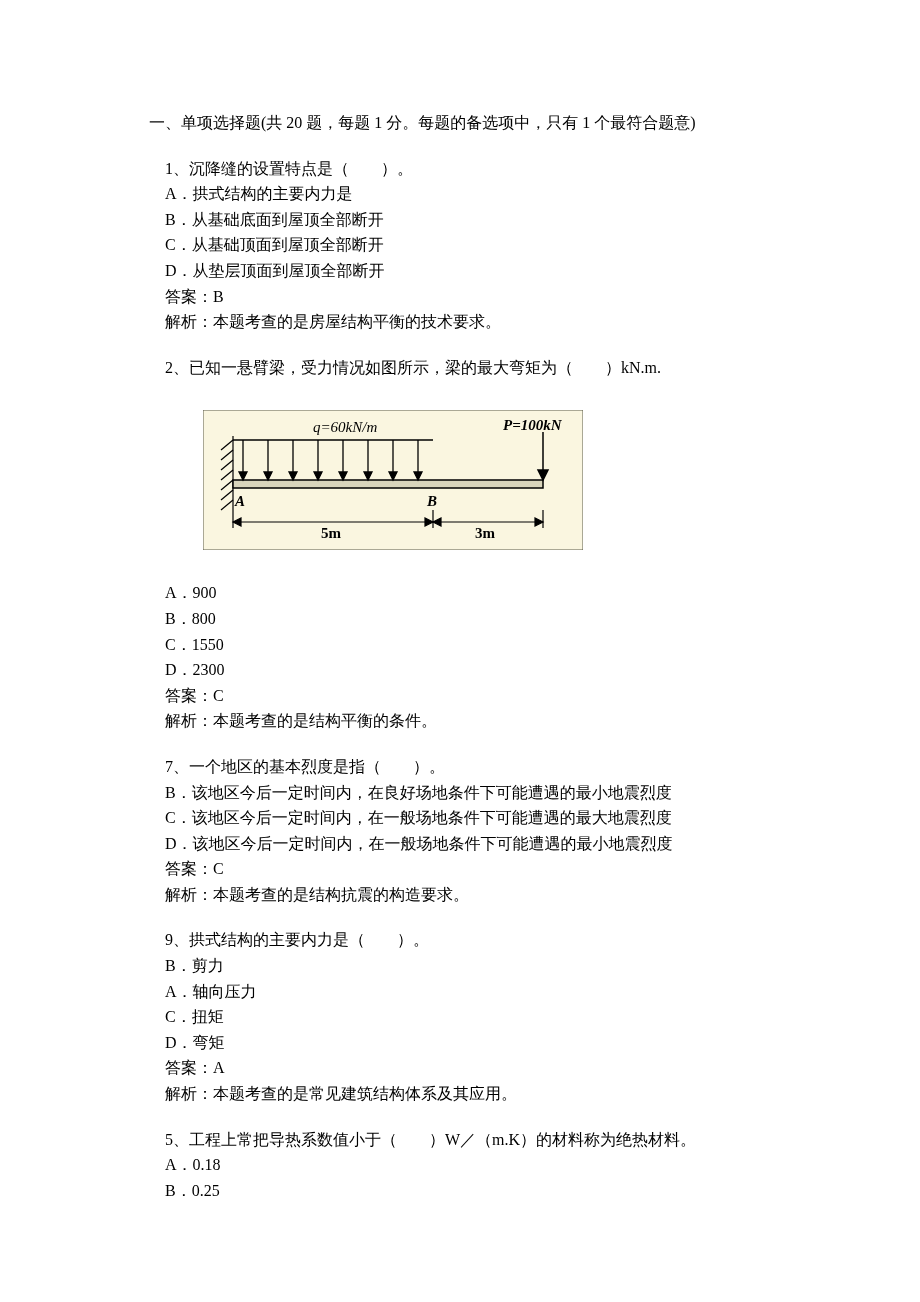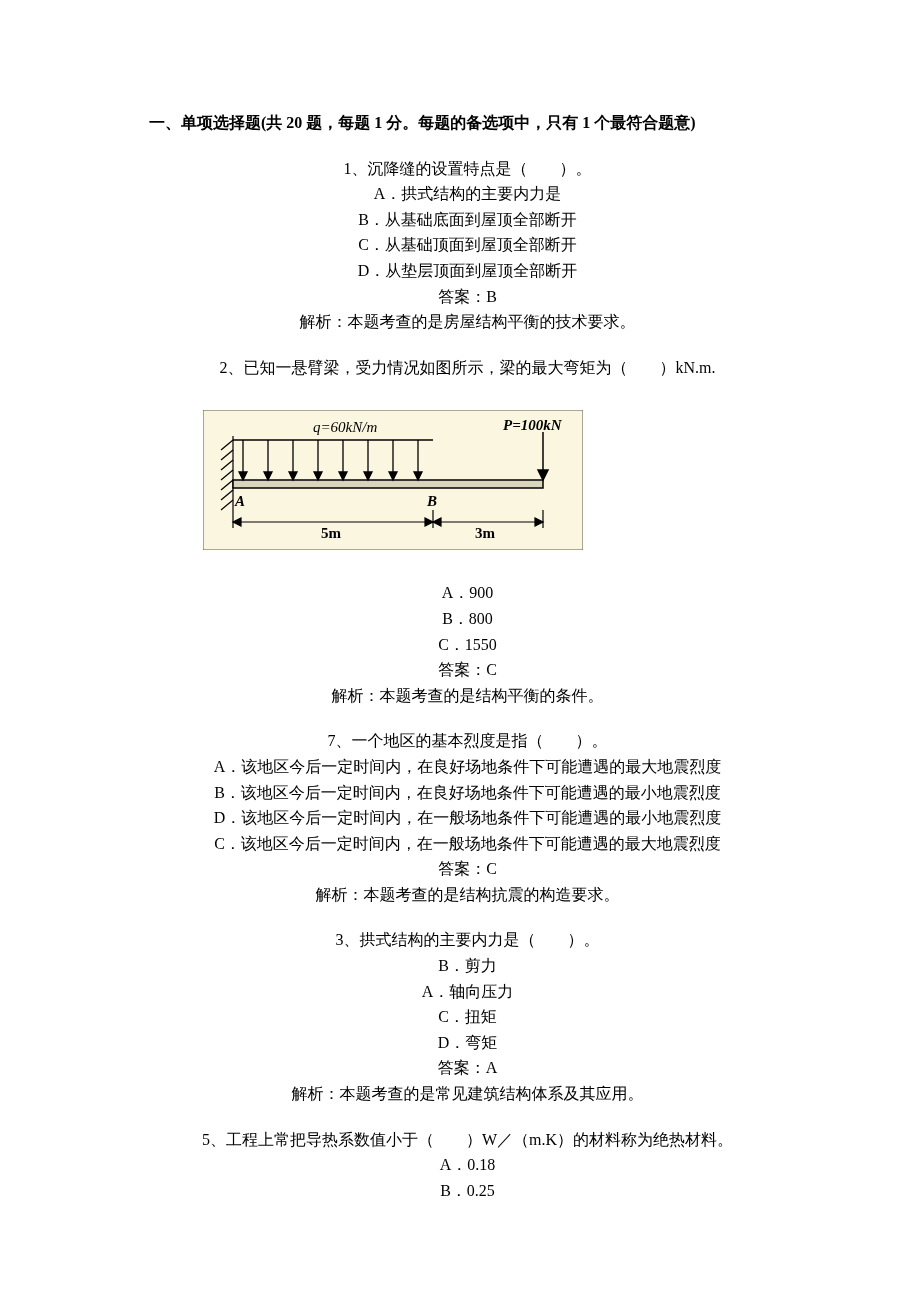--- a/index.html
+++ b/index.html
@@ -10,30 +10,29 @@
     body {
       font-family: "SimSun", "宋体", serif;
       font-size: 16px;
       line-height: 1.6;
       background: #fff;
       color: #000;
       width: 920px;
       padding: 110px 150px 60px 165px;
     }
     .section-title {
-      font-weight: bold;
+      font-weight: normal;
       margin-bottom: 20px;
       text-indent: -16px;
     }
     .question-block {
       margin-bottom: 20px;
     }
     .line {
       margin: 0;
-      text-align: center;
     }
     .diagram-wrap {
       margin: 30px 0 30px 38px;
     }
     svg {
       display: block;
     }
   </style>
 </head>
 <body>
@@ -129,36 +128,36 @@
         <polygon points="340,112 332,108 332,116"></polygon>
       </g>
       <text x="118" y="128" font-family="Times, serif" font-weight="bold" font-size="15">5m</text>
       <text x="272" y="128" font-family="Times, serif" font-weight="bold" font-size="15">3m</text>
     </svg>
   </div>
 
   <div class="line">A．900</div>
   <div class="line">B．800</div>
   <div class="line">C．1550</div>
+  <div class="line">D．2300</div>
   <div class="line">答案：C</div>
   <div class="line">解析：本题考查的是结构平衡的条件。</div>
 </div>
 
 <div class="question-block">
   <div class="line">7、一个地区的基本烈度是指（　　）。</div>
-  <div class="line">A．该地区今后一定时间内，在良好场地条件下可能遭遇的最大地震烈度</div>
   <div class="line">B．该地区今后一定时间内，在良好场地条件下可能遭遇的最小地震烈度</div>
+  <div class="line">C．该地区今后一定时间内，在一般场地条件下可能遭遇的最大地震烈度</div>
   <div class="line">D．该地区今后一定时间内，在一般场地条件下可能遭遇的最小地震烈度</div>
-  <div class="line">C．该地区今后一定时间内，在一般场地条件下可能遭遇的最大地震烈度</div>
   <div class="line">答案：C</div>
   <div class="line">解析：本题考查的是结构抗震的构造要求。</div>
 </div>
 
 <div class="question-block">
-  <div class="line">3、拱式结构的主要内力是（　　）。</div>
+  <div class="line">9、拱式结构的主要内力是（　　）。</div>
   <div class="line">B．剪力</div>
   <div class="line">A．轴向压力</div>
   <div class="line">C．扭矩</div>
   <div class="line">D．弯矩</div>
   <div class="line">答案：A</div>
   <div class="line">解析：本题考查的是常见建筑结构体系及其应用。</div>
 </div>
 
 <div class="question-block">
   <div class="line">5、工程上常把导热系数值小于（　　）W／（m.K）的材料称为绝热材料。</div>

